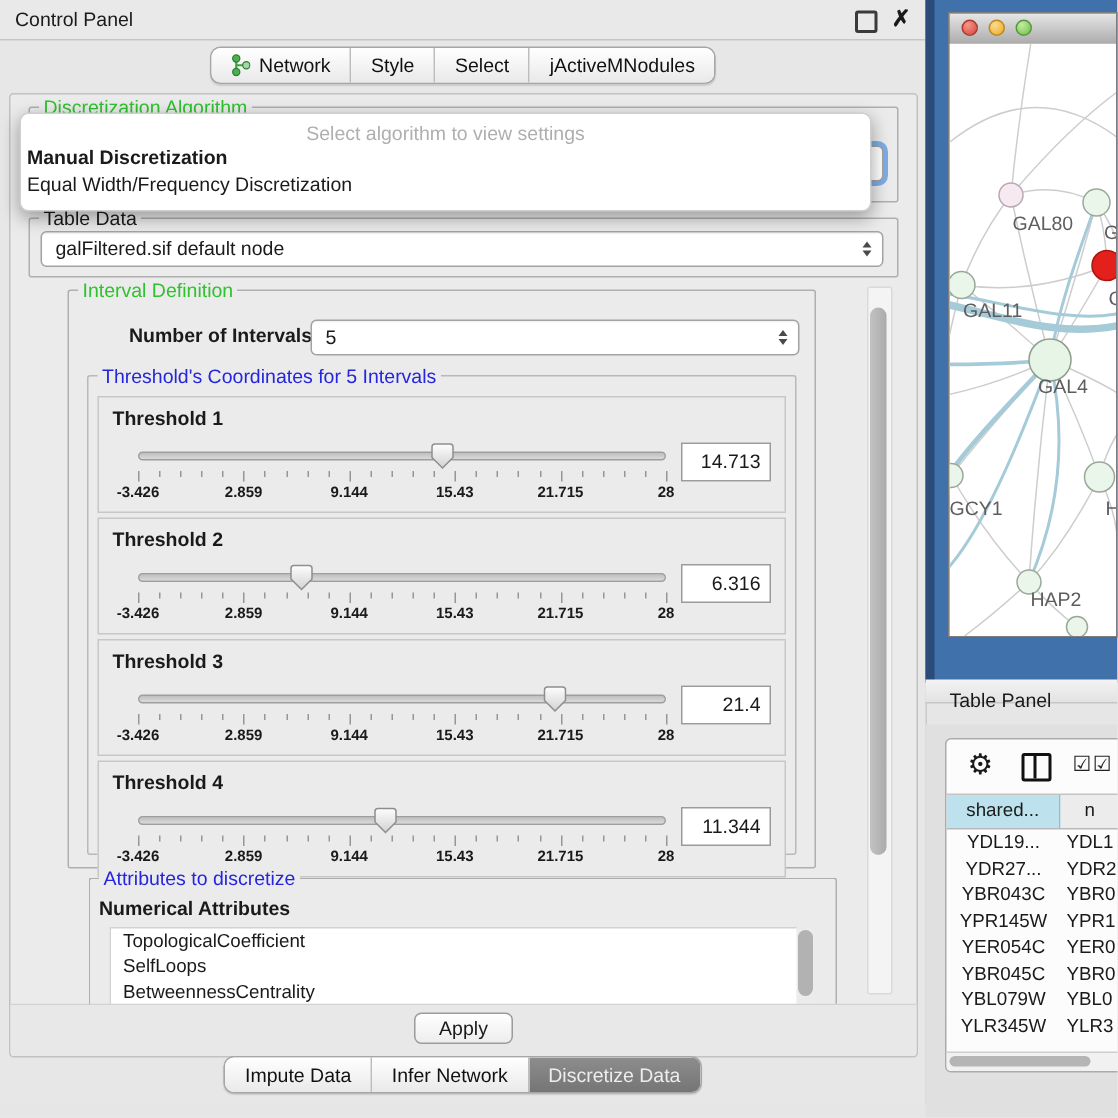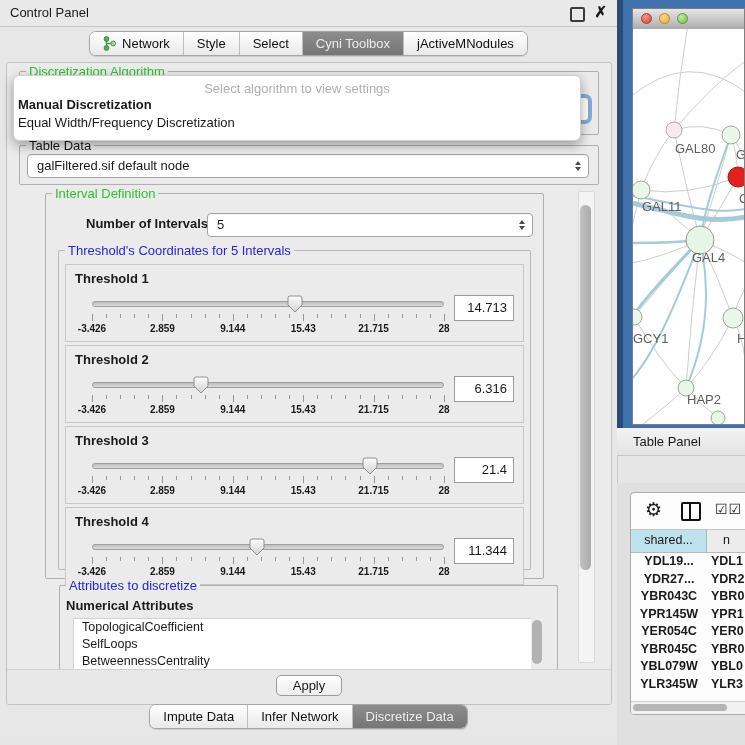--- a/index.html
+++ b/index.html
@@ -72,35 +72,35 @@
   
   .desktop{position:absolute;left:617px;top:0;width:128px;height:455px;background:#4171AB;border-left:6px solid #2B4B7B;box-sizing:border-box;}
   .net-window{position:absolute;left:632px;top:8px;width:113px;height:417px;background:#0c4a6e;border:1px solid #7E7E7E;box-sizing:border-box;}
   .net-titlebar{position:absolute;left:0;top:0;right:0;height:20px;background:linear-gradient(#E6E6E6,#ACACAC);border-bottom:1px solid #8A8A8A;}
   .light{position:absolute;top:4px;width:11px;height:11px;border-radius:50%;}
   .light.red{left:8px;background:radial-gradient(circle at 35% 30%,#F4988C,#D94136);border:1px solid #AC3A2F;box-sizing:border-box;}
   .light.yellow{left:26px;background:radial-gradient(circle at 35% 30%,#FBDB90,#EFA921);border:1px solid #BC8A1E;box-sizing:border-box;}
   .light.green{left:44px;background:radial-gradient(circle at 35% 30%,#C4ECA4,#6DBE45);border:1px solid #569A38;box-sizing:border-box;}
   .net-canvas{position:absolute;left:0;top:20px;width:111px;height:395px;overflow:hidden;background:#FFF;}
 
-  .tp-bar{position:absolute;left:617px;top:428px;width:128px;height:28px;background:linear-gradient(#F3F3F3,#E3E3E3);border-bottom:1px solid #C6C6C6;box-sizing:border-box;}
+  .tp-bar{position:absolute;left:617px;top:453px;width:128px;height:16px;background:linear-gradient(#F3F3F3,#E3E3E3);border-bottom:1px solid #C6C6C6;box-sizing:border-box;}
   .tp-bar .tp-title{position:absolute;left:16px;top:6px;font-size:13px;}
   .tp-region{position:absolute;left:617px;top:483px;width:128px;height:262px;background:#E0E0E0;}
   .table-box{position:absolute;left:630px;top:492px;width:115px;height:221px;background:#FCFCFC;border:1px solid #ABABAB;border-radius:4px 0 0 4px;overflow:hidden;}
   .tb-toolbar{position:relative;height:36px;}
   .gear{position:absolute;left:14px;top:5px;font-size:19px;color:#1A1A1A;}
   .split-icon{position:absolute;left:50px;top:9px;width:16px;height:15px;border:2px solid #111;border-radius:2px;}
   .split-icon::after{content:"";position:absolute;left:6px;top:0;bottom:0;width:2px;background:#111;}
   .checks{position:absolute;left:84px;top:8px;font-size:14px;letter-spacing:1px;color:#222;}
   .thead{display:flex;height:22px;border-top:1px solid #C4C4C4;border-bottom:1px solid #B9B9B9;}
   .th{font-size:12.5px;line-height:21px;text-align:center;box-sizing:border-box;}
   .th.sel{width:76px;background:#BDE1ED;border-right:1px solid #96BCCB;}
   .th.plain{flex:1;background:#ECECEC;}
   .trows{overflow:hidden;height:141px;}
-  .trow{display:flex;height:17.5px;font-weight:bold;}
+  .trow{display:flex;height:17.5px;}
   .td1{width:76px;text-align:center;font-size:12.5px;line-height:17px;white-space:nowrap;overflow:hidden;}
   .td2{flex:1;font-size:12.5px;line-height:17px;padding-left:4px;white-space:nowrap;overflow:hidden;}
   .hscroll{position:absolute;left:0;right:0;bottom:0;height:12px;background:#F1F1F1;border-top:1px solid #CFCFCF;}
   .hscroll .thumb-h{position:absolute;left:2px;top:2px;height:7px;width:94px;background:#B5B5B5;border-radius:4px;}
 </style>
 </head>
 <body>
 
 <div class="control-panel">
 
@@ -120,23 +120,20 @@
               <circle cx="3.5" cy="12" r="2.4" fill="#4CAF50" stroke="#2E7D32" stroke-width="0.8"></circle>
               <circle cx="10.2" cy="7.5" r="2.4" fill="#A5D6A7" stroke="#2E7D32" stroke-width="0.8"></circle>
             </svg></span>
           <span>Network</span>
         </div>
         <div class="seg">
           <span>Style</span>
         </div>
         <div class="seg">
           <span>Select</span>
-        </div>
-        <div class="seg selected">
-          <span>Cyni Toolbox</span>
         </div>
         <div class="seg">
           <span>jActiveMNodules</span>
         </div>
       </div>
   </div>
 
   <div class="content">
 
     <div class="group" style="left:12px;top:8px;width:578px;height:62px;">

